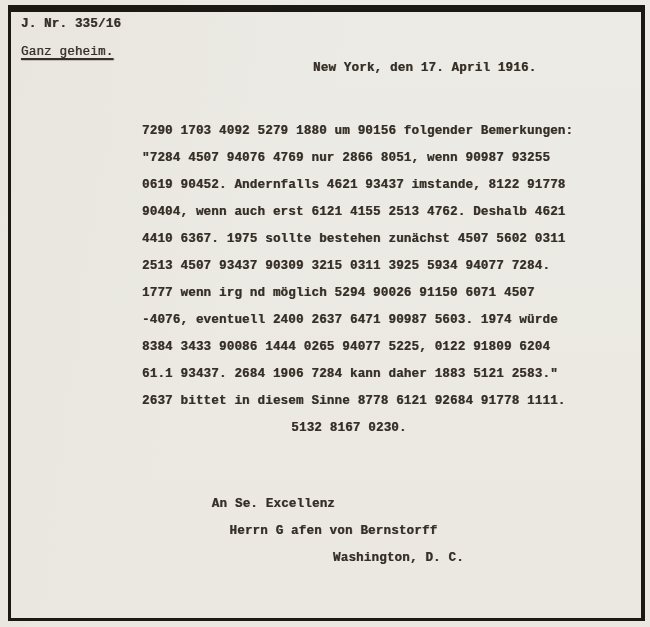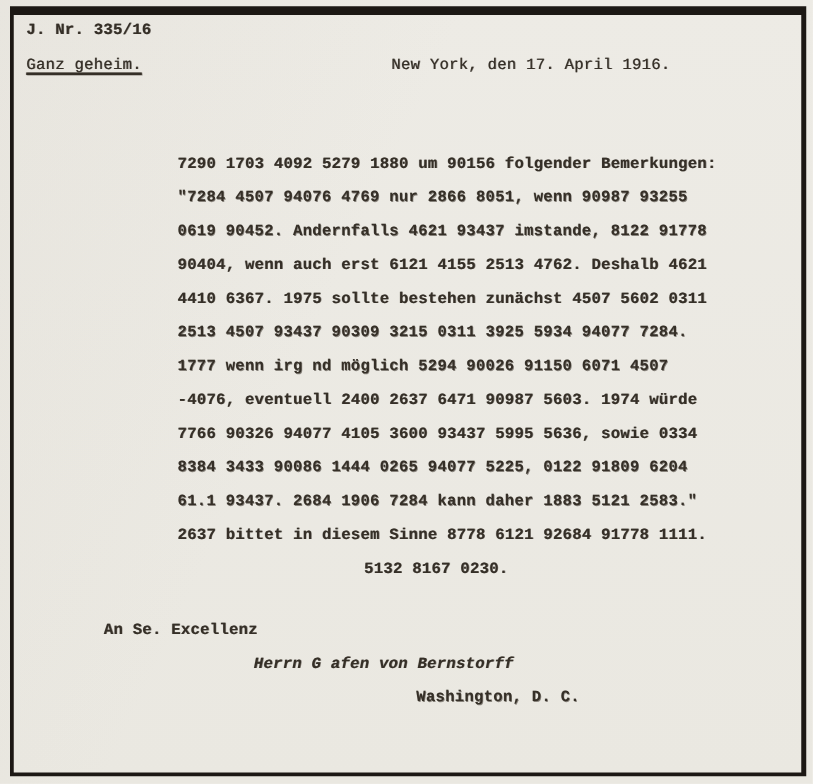--- a/index.html
+++ b/index.html
@@ -47,22 +47,22 @@
     left: 10px;
     top: 33px;
     font-weight: normal;
     text-decoration: underline;
     text-decoration-thickness: 1.5px;
     text-underline-offset: 3px;
   }
   .dateline {
     position: absolute;
     left: 302px;
-    top: 33px;
-    font-weight: normal;
+    top: 49px;
+    font-weight: bold;
   }
   .body-block {
     position: absolute;
     left: 131px;
     top: 106px;
     width: 430px;
   }
   .bline {
     height: 27px;
     line-height: 27px;
@@ -74,23 +74,24 @@
   }
   .address-block {
     position: absolute;
     left: 72px;
     top: 479px;
   }
   .aline {
     height: 27px;
     line-height: 27px;
     font-weight: bold;
+    text-align: center;
   }
   .a1 { margin-left: 60px; }
-  .a2 { margin-left: 120px; font-style: italic; }
+  .a2 { margin-left: 120px; }
   .a3 { margin-left: 250px; }
 </style>
 </head>
 <body>
 
 <div class="page">
   <div class="frame">
 
     <div class="refline ink">J. Nr. 335/16</div>
 
@@ -100,21 +101,20 @@
 
     <div class="body-block">
       <div class="bline ink">7290 1703 4092 5279 1880 um 90156 folgender Bemerkungen:</div>
       <div class="bline ink">"7284 4507 94076 4769 nur 2866 8051, wenn 90987 93255</div>
       <div class="bline ink">0619 90452. Andernfalls 4621 93437 imstande, 8122 91778</div>
       <div class="bline ink">90404, wenn auch erst 6121 4155 2513 4762. Deshalb 4621</div>
       <div class="bline ink">4410 6367. 1975 sollte bestehen zunächst 4507 5602 0311</div>
       <div class="bline ink">2513 4507 93437 90309 3215 0311 3925 5934 94077 7284.</div>
       <div class="bline ink">1777 wenn irg nd möglich 5294 90026 91150 6071 4507</div>
       <div class="bline ink">-4076, eventuell 2400 2637 6471 90987 5603. 1974 würde</div>
-      <div class="bline ink">7766 90326 94077 4105 3600 93437 5995 5636, sowie 0334</div>
       <div class="bline ink">8384 3433 90086 1444 0265 94077 5225, 0122 91809 6204</div>
       <div class="bline ink">61.1 93437. 2684 1906 7284 kann daher 1883 5121 2583."</div>
       <div class="bline ink">2637 bittet in diesem Sinne 8778 6121 92684 91778 1111.</div>
       <div class="bline closing ink">5132 8167 0230.</div>
     </div>
 
     <div class="address-block">
       <div class="aline a0 ink">An Se. Excellenz</div>
       <div class="aline a2 ink">Herrn G afen von Bernstorff</div>
       <div class="aline a3 ink">Washington, D. C.</div>

